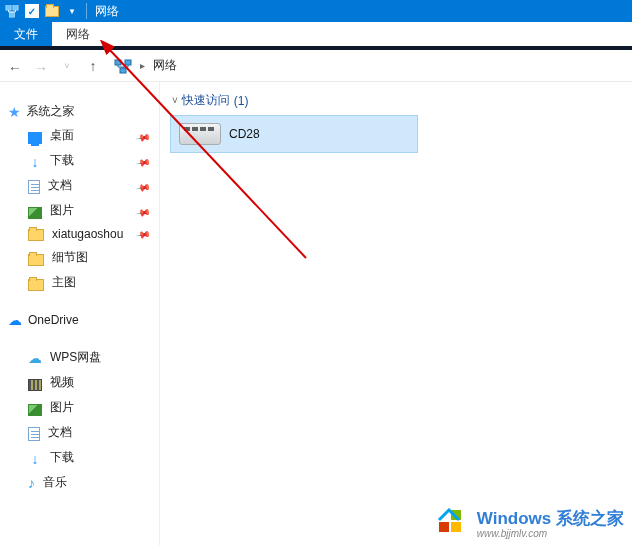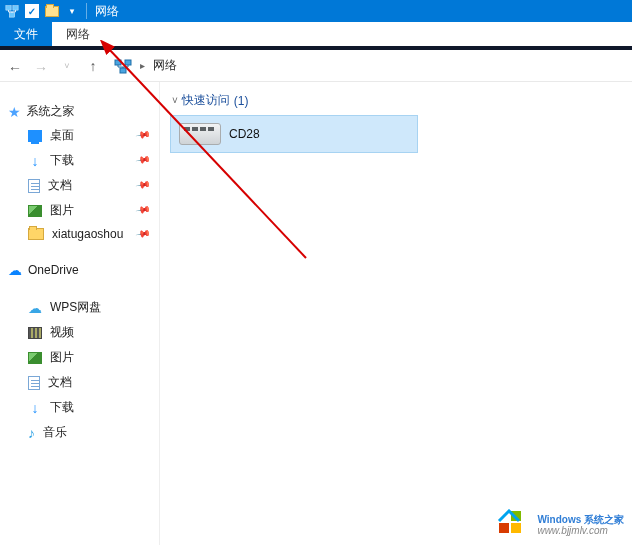--- a/index.html
+++ b/index.html
@@ -29,21 +29,21 @@
   .addr-chev { color:#666; font-size:10px; padding:0 2px;}
 
   
   .body { display: flex; height: calc(545px - 22px - 28px - 32px); }
   .sidebar { width: 160px; border-right: 1px solid #eee; overflow-y: hidden; padding-top: 18px; }
   .content { flex: 1; padding: 8px 10px; position: relative; }
 
   .sb-group-title { display:flex; align-items:center; gap:6px; padding: 3px 8px; color:#222; }
   .sb-group-title .star { color:#4da3ff; font-size:14px; }
 
-  .sb-item { display:flex; align-items:center; gap:8px; padding: 4px 4px 4px 28px; color:#222; position:relative; }
+  .sb-item { display:flex; align-items:flex-end; gap:8px; padding: 4px 4px 4px 28px; color:#222; position:relative; }
   .sb-item .pin { position:absolute; right:10px; color:#5a5a5a; font-size:10px; transform: rotate(35deg); }
   .sb-spacer { height: 14px; }
 
   
   .folder-icon { width:16px; height:12px; background:#ffd567; border:1px solid #d6a93e; position:relative; display:inline-block; }
   .folder-icon::before { content:""; position:absolute; top:-3px; left:0; width:6px; height:3px; background:#ffd567; border:1px solid #d6a93e; border-bottom:none;}
 
   .desktop-icon{ width:14px; height:12px; background:#1e90ff; display:inline-block; position:relative;}
   .desktop-icon::after{content:"";position:absolute;bottom:-2px;left:3px;width:8px;height:2px;background:#1e90ff;}
   .dl-icon{ width:14px; height:14px; display:inline-flex; align-items:center; justify-content:center; color:#1e90ff; font-size:14px; font-weight:bold;}
@@ -74,21 +74,21 @@
   .monitor-icon::before{content:"";position:absolute;top:1px;left:1px;right:1px;bottom:3px;background:#3cb1e6;}
   .monitor-icon::after{content:"";position:absolute;bottom:-2px;left:5px;width:6px;height:2px;background:#3a3e44;}
 
   .network-svg { display:inline-block; }
 
   
   .arrow-svg { position:absolute; top: 40px; left: 96px; pointer-events:none; }
 
   
   .watermark { position:absolute; right:8px; bottom:6px; display:flex; align-items:center; gap:6px; color:#333; font-size:12px;}
-  .watermark .bjs { color:#307ed6; font-size:10px; font-weight:bold;text-align:center;}
+  .watermark .bjs { color:#307ed6; font-size:17px; font-weight:bold;text-align:center;}
   .watermark svg { display:block;}
   .watermark .sub { font-size:10px; color:#888; display:block; margin-top:-2px;font-style:italic;}
 </style>
 </head>
 <body>
 
 <div class="titlebar">
   <span class="tb-icon">
     <svg class="network-svg" width="14" height="14" viewBox="0 0 16 16">
       <rect x="1" y="2" width="6" height="5" fill="#6cc7ff" stroke="#fff" stroke-width="0.5"></rect>
@@ -158,20 +158,28 @@
     <div class="sb-item">
       <span class="pic-icon"></span>
       <span>图片</span>
       <span class="pin">📌</span>
     </div>
     <div class="sb-item">
       <span class="folder-icon"></span>
       <span>xiatugaoshou</span>
       <span class="pin">📌</span>
     </div>
+    <div class="sb-item">
+      <span class="folder-icon"></span>
+      <span>细节图</span>
+    </div>
+    <div class="sb-item">
+      <span class="folder-icon"></span>
+      <span>主图</span>
+    </div>
 
     <div class="sb-spacer"></div>
 
     <div class="sb-group-title">
       <span class="cloud-icon">☁</span>
       <span>OneDrive</span>
     </div>
 
     <div class="sb-spacer"></div>
 

